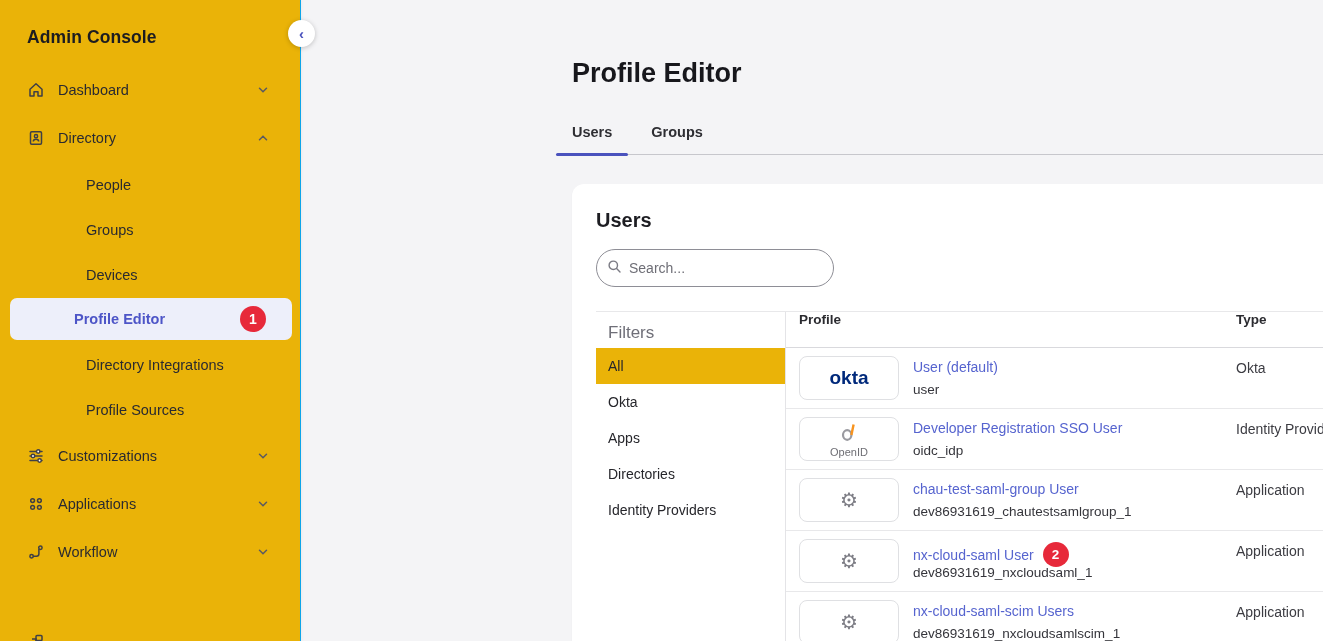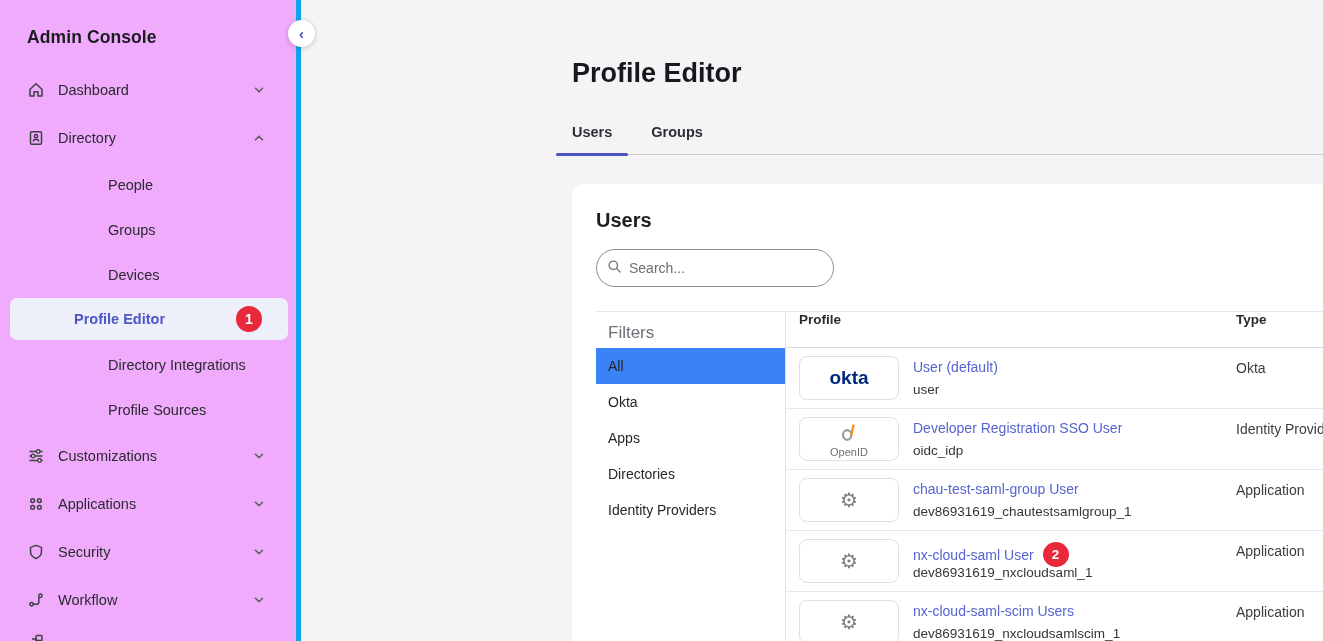--- a/index.html
+++ b/index.html
@@ -7,22 +7,22 @@
   body {
     font-family:"Liberation Sans", sans-serif;
     background:#f4f4f6;
     color:#232329;
     position:relative;
   }
 
   
   .sidebar {
     position:absolute; left:0; top:0; width:301px; height:641px;
-    background:#f0abfc;
-    border-right:5px solid #0ea5e9;
+    background:#eab308;
+    border-right:1px solid #0ea5e9;
     box-shadow:1px 0 3px rgba(0,0,0,0.04);
     z-index:2;
   }
   .sidebar-title {
     font-size:17.5px; font-weight:700; color:#1c1c21;
     padding:27px 0 0 27px; height:66px; letter-spacing:.1px;
   }
   .collapse-btn {
     position:absolute; left:288px; top:20px; width:27px; height:27px;
     background:#fff; border-radius:50%;
@@ -33,21 +33,21 @@
   }
   .nav-item {
     height:48px; display:flex; align-items:center;
     padding:0 30px 0 27px; cursor:pointer;
   }
   .nav-item .nav-icon { width:18px; height:18px; margin-right:13px; flex:0 0 18px; display:flex; align-items:center; }
   .nav-item .nav-label { font-size:14.5px; color:#2a2a30; flex:1; }
   .nav-item .chev { width:14px; height:14px; }
   .sub-item {
     height:45px; display:flex; align-items:center;
-    padding-left:108px; font-size:14.5px; color:#2a2a30; cursor:pointer;
+    padding-left:86px; font-size:14.5px; color:#2a2a30; cursor:pointer;
   }
   .sub-item.active {
     margin:0 8px 0 10px; padding-left:64px; height:42px; margin-top:1px; margin-bottom:2px;
     background:#edeffa; border-radius:7px;
     color:#4d55c7; font-weight:700;
     display:flex; align-items:center; position:relative;
   }
   .badge {
     width:26px; height:26px; border-radius:50%;
     background:#e7293a; color:#fff; font-size:14px; font-weight:700;
@@ -96,21 +96,21 @@
     border:none; outline:none; font-size:14px; color:#2a2a30;
     margin-left:7px; width:180px; font-family:"Liberation Sans", sans-serif;
     background:transparent;
   }
   .search-box input::placeholder { color:#6e6e76; }
 
   .columns { display:flex; margin-top:24px; border-top:1px solid #e8e8ea; }
   .filters-col { width:190px; flex:0 0 190px; border-right:1px solid #e4e4e7; padding-top:0; }
   .filters-label { font-size:17px; color:#6f6f78; padding:11px 12px 10px 12px; height:36px; }
   .filter-item { height:36px; display:flex; align-items:center; padding-left:12px; font-size:14px; color:#26262b; cursor:pointer; }
-  .filter-item.active { background:#3b82f6; }
+  .filter-item.active { background:#eab308; }
 
   .table-col { flex:1; position:relative; }
   .thead { height:36px; border-bottom:1px solid #d9d9dd; position:relative; }
   .th { position:absolute; top:0; font-size:13.5px; font-weight:700; color:#2b2b30; }
   .th-profile { left:13px; }
   .th-type { left:450px; }
   .trow { height:61px; border-bottom:1px solid #e8e8ea; position:relative; }
   .logo-box {
     position:absolute; left:13px; top:8px; width:100px; height:44px;
     border:1px solid #dfe0e3; border-radius:8px; background:#fff;
@@ -200,33 +200,20 @@
         </svg>
     </span>
     <span class="nav-label">Applications</span>
     <span class="chev">
       <svg width="14" height="14" viewBox="0 0 14 14" fill="none" stroke="#5a5a62" stroke-width="1.5" stroke-linecap="round">
           <polyline points="3.5,5.3 7,8.8 10.5,5.3"></polyline>
         </svg>
     </span>
   </div>
 
-  <div class="nav-item">
-    <span class="nav-icon">
-      <svg width="18" height="18" viewBox="0 0 18 18" fill="none" stroke="#3f3f46" stroke-width="1.5" stroke-linejoin="round">
-          <path d="M9 2.4 L14.5 4.4 V8.8 c0 3.6-2.6 5.6-5.5 6.7 C6.1 14.4 3.5 12.4 3.5 8.8 V4.4 Z"></path>
-        </svg>
-    </span>
-    <span class="nav-label">Security</span>
-    <span class="chev">
-      <svg width="14" height="14" viewBox="0 0 14 14" fill="none" stroke="#5a5a62" stroke-width="1.5" stroke-linecap="round">
-          <polyline points="3.5,5.3 7,8.8 10.5,5.3"></polyline>
-        </svg>
-    </span>
-  </div>
 
   <div class="nav-item">
     <span class="nav-icon">
       <svg width="18" height="18" viewBox="0 0 18 18" fill="none" stroke="#3f3f46" stroke-width="1.5" stroke-linecap="round">
           <circle cx="4.6" cy="13.2" r="1.7"></circle>
           <circle cx="13.4" cy="4.8" r="1.7"></circle>
           <path d="M6.4 13.2 h3.1 c1.6 0 2.4-.9 2.4-2.5 V6.6"></path>
         </svg>
     </span>
     <span class="nav-label">Workflow</span>

